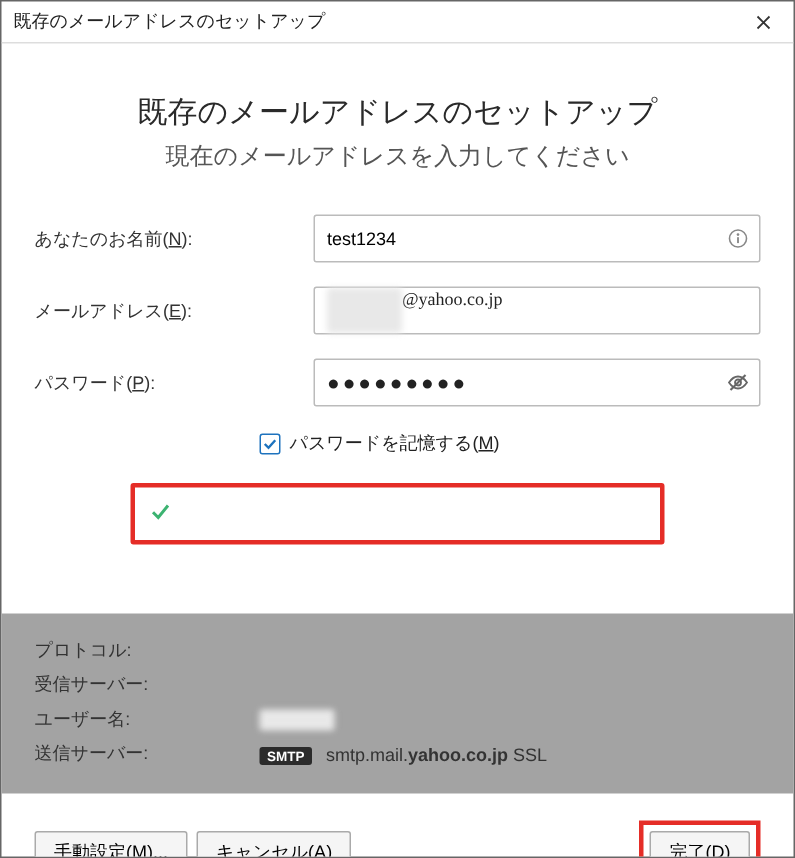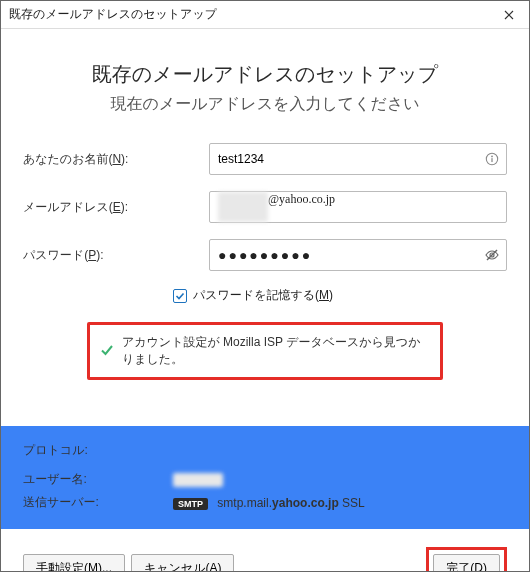--- a/index.html
+++ b/index.html
@@ -133,21 +133,21 @@
     font-size: 12px;
     color: #333;
   }
   .check-icon {
     color: #3cb371;
     margin-right: 8px;
     font-size: 14px;
     flex-shrink: 0;
   }
   .server-section {
-    background: #3b82f6;
+    background: #a3a3a3;
     padding: 16px 22px 12px 22px;
     margin-top: 26px;
     font-size: 12px;
     color: #333;
   }
   .server-row {
     display: flex;
     align-items: center;
     margin-bottom: 6px;
   }
@@ -260,29 +260,29 @@
         <span>パスワードを記憶する(</span><span class="ul">M</span><span>)</span>
       </span>
     </div>
 
     <div class="success-box">
       <span class="check-icon">
         <svg width="14" height="14" viewBox="0 0 14 14">
             <path d="M2 7.5 L5.5 11 L12 3" stroke="#3cb371" stroke-width="2" fill="none"></path>
           </svg>
       </span>
-      <span>アカウント設定が Mozilla ISP データベースから見つかりました。</span>
     </div>
   </div>
 
   <div class="server-section">
     <div class="server-row">
       <div class="server-label">プロトコル:</div>
     </div>
     <div class="server-row">
+      <div class="server-label">受信サーバー:</div>
     </div>
     <div class="server-row">
       <div class="server-label">ユーザー名:</div>
       <div><span class="blur-text">xxxxxxx</span></div>
     </div>
     <div class="server-row">
       <div class="server-label">送信サーバー:</div>
       <div>
         <span class="badge">SMTP</span>
         <span>smtp.mail.</span><span class="bold">yahoo.co.jp</span><span> SSL</span>

